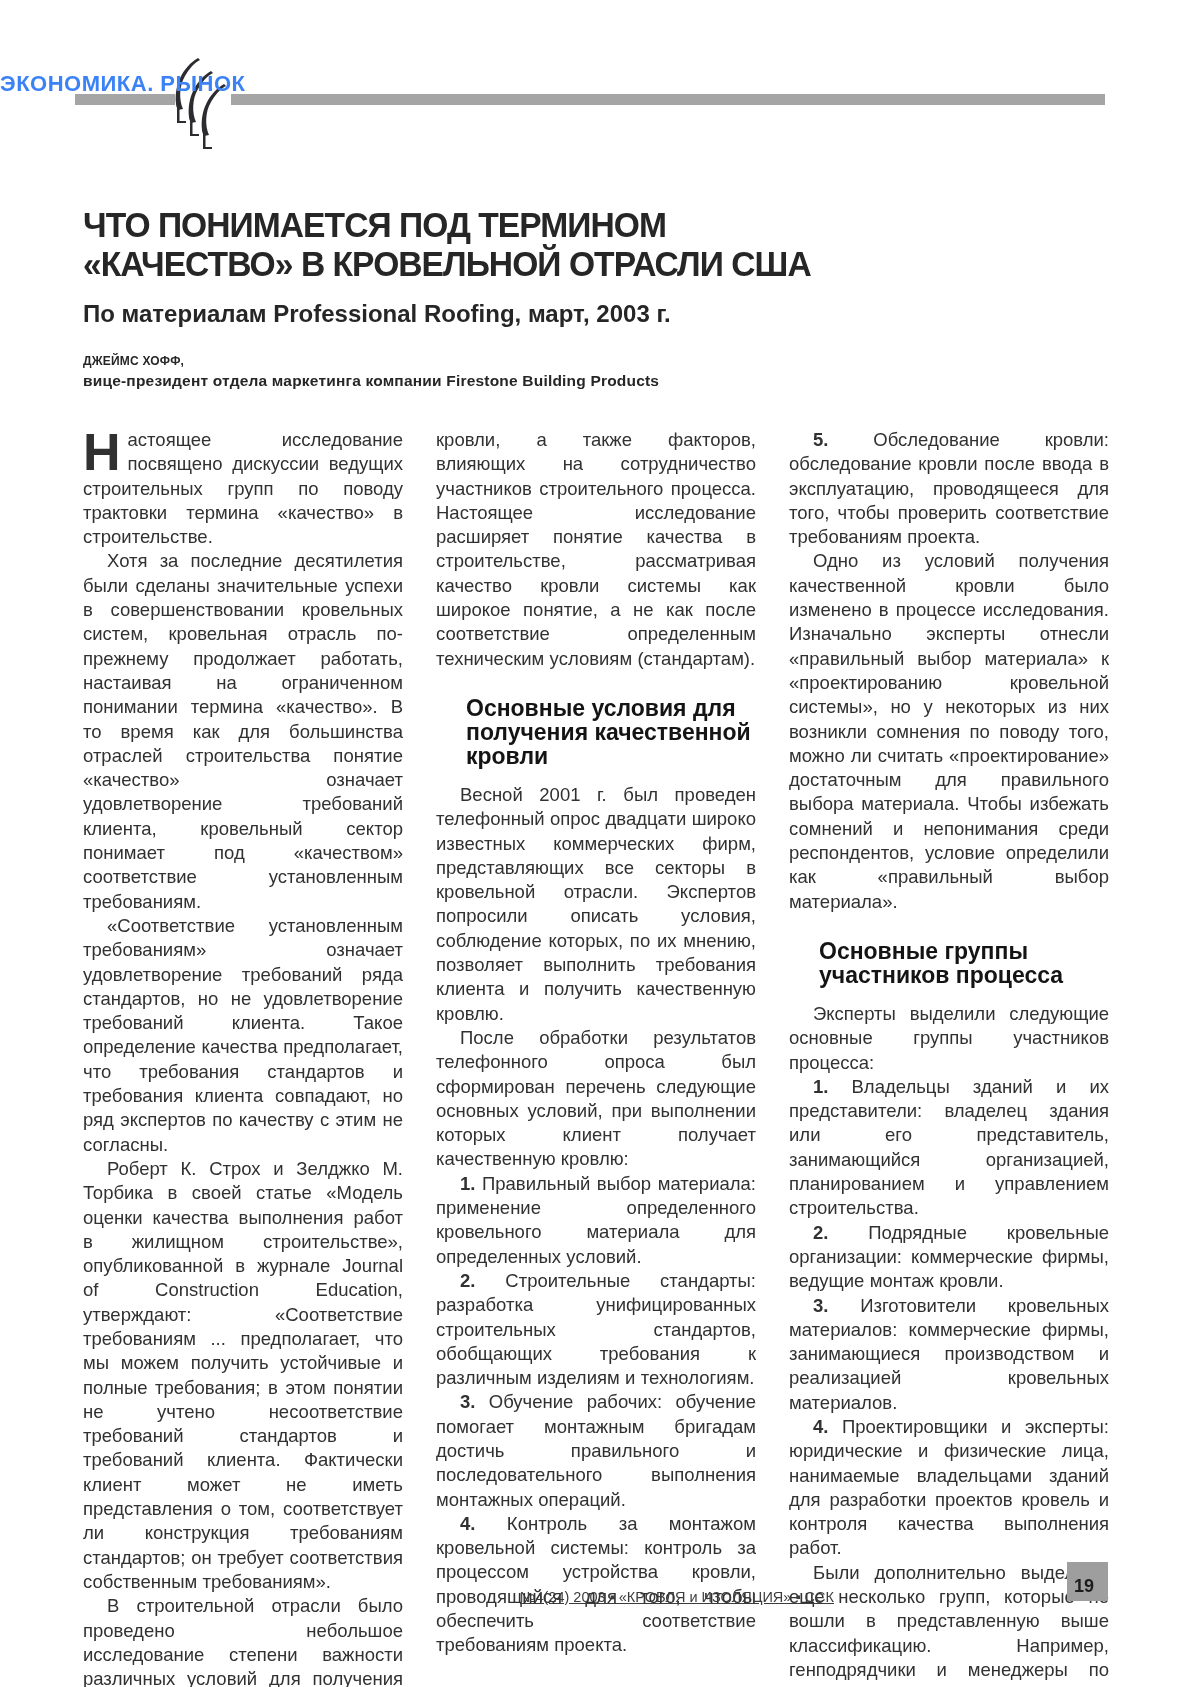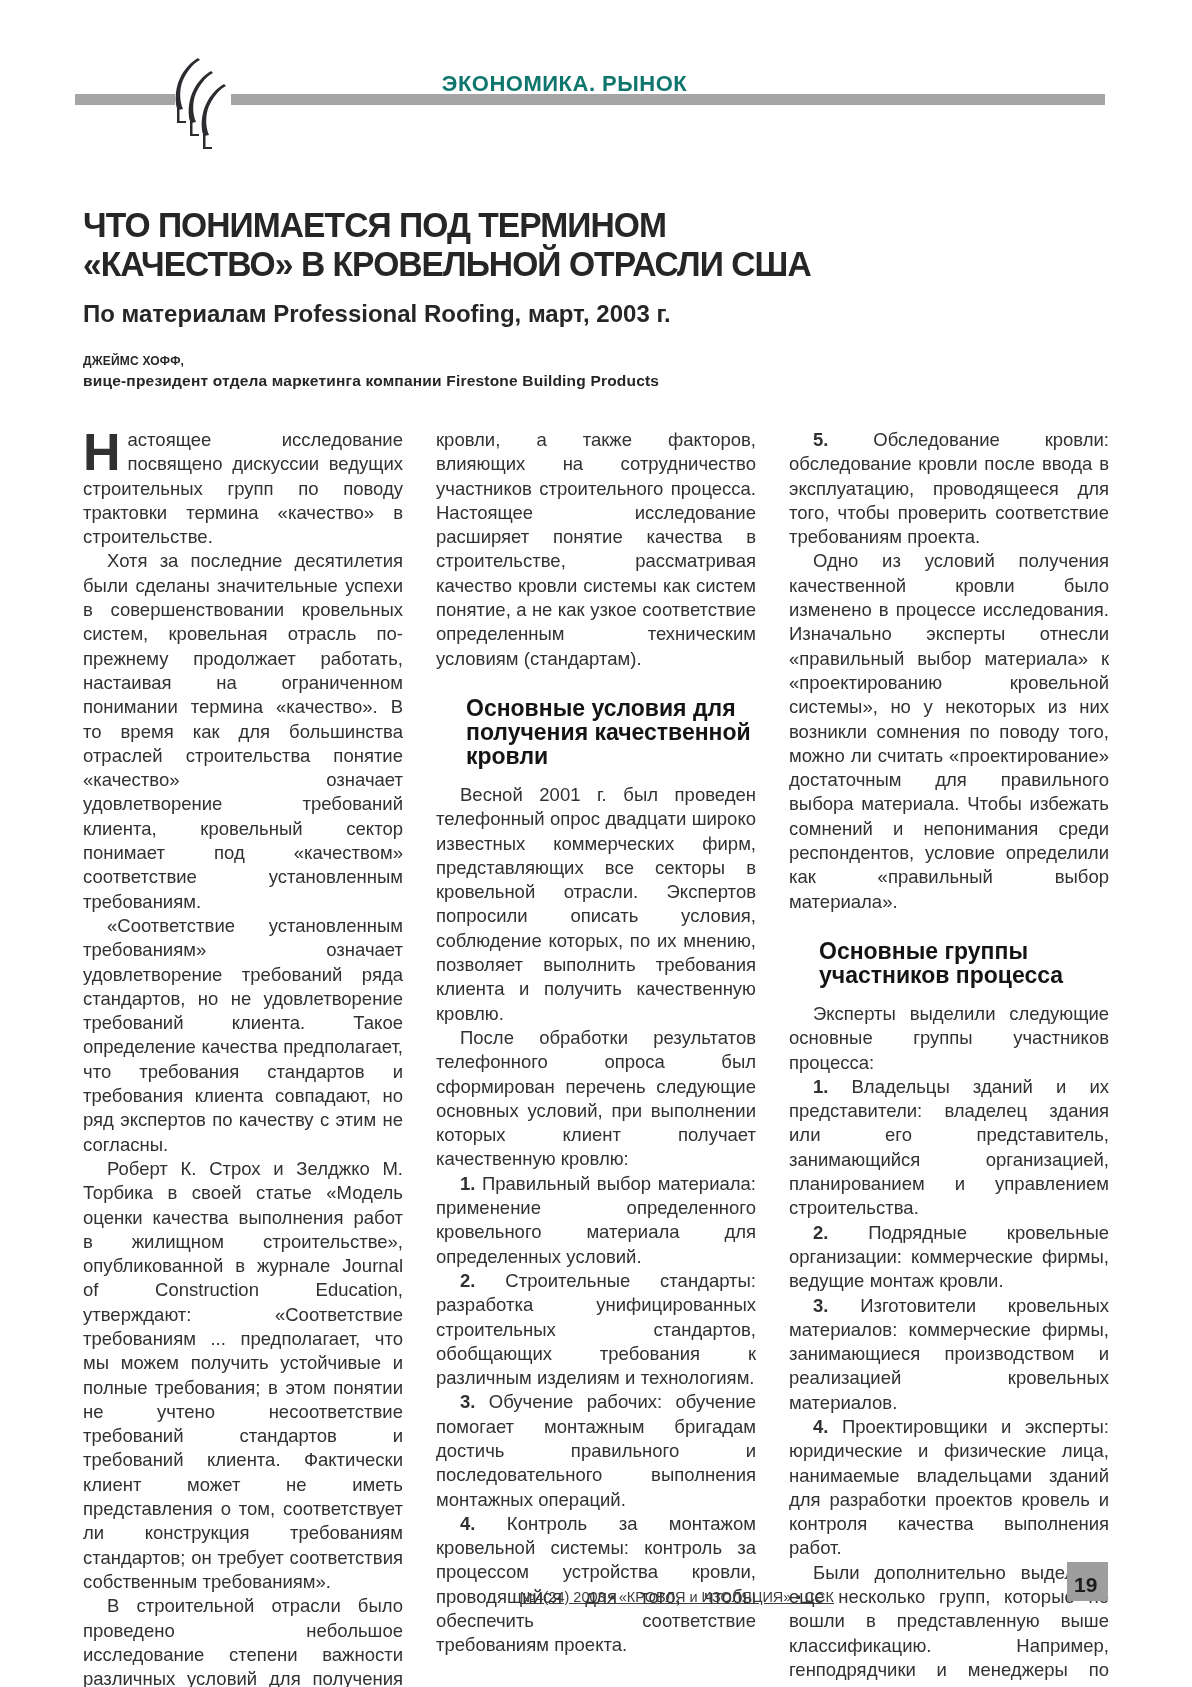--- a/index.html
+++ b/index.html
@@ -8,22 +8,22 @@
     font-family:"Liberation Sans", sans-serif;color:#313131;overflow:hidden;
   }
   .page{position:absolute;inset:0;background:#fff;}
 
   
   .bar{position:absolute;height:11px;background:#a5a5a5;}
   .bar-left{left:75px;top:94px;width:100px;}
   .bar-right{left:231px;top:94px;width:874px;}
   .logo{position:absolute;left:170px;top:57px;width:64px;height:116px;}
   .header-label{
-    position:absolute;left:0;top:71px;width:1105px;text-align:center;
-    font-size:22px;font-weight:bold;letter-spacing:.5px;color:#0f766e;white-space:nowrap;padding-left:12px;
+    position:absolute;left:0;top:71px;width:1105px;text-align:left;
+    font-size:22px;font-weight:bold;letter-spacing:.5px;color:#3b82f6;white-space:nowrap;
   }
 
   
   .title-block{position:absolute;left:83px;top:205px;width:1030px;}
   .article-title{
     font-size:35px;line-height:39px;font-weight:bold;color:#262626;
     letter-spacing:-1px;transform:scaleX(.96);transform-origin:left top;white-space:nowrap;
   }
   .source-line{margin-top:17px;font-size:24px;font-weight:bold;color:#262626;}
   .author-name{margin-top:26px;font-size:12px;font-weight:bold;color:#262626;letter-spacing:.2px;}
@@ -46,21 +46,21 @@
     font-size:23px;line-height:24px;font-weight:bold;color:#141414;
     margin:25px 0 15px 30px;text-align:left;
   }
 
   
   .footer-line{
     position:absolute;left:0;top:1589px;width:834px;text-align:right;
     font-size:14.5px;color:#3c3c3c;white-space:nowrap;text-decoration:underline;
   }
   .page-num-box{position:absolute;left:1067px;top:1562px;width:41px;height:39px;background:#9e9e9e;}
-  .page-num{position:absolute;left:7px;bottom:4px;font-size:21px;font-weight:bold;color:#1c1c1c;}
+  .page-num{position:absolute;left:7px;bottom:4px;font-size:18px;font-weight:bold;color:#1c1c1c;}
 </style>
 </head>
 <body>
 
 <div class="page">
 
   <div class="bar bar-left"></div>
   <div class="bar bar-right"></div>
   <svg class="logo" viewBox="0 0 64 116" aria-hidden="true">
     <g fill="#2b2b30">
@@ -90,21 +90,21 @@
 
   <div class="columns" id="columns">
       <div class="column">
         <p class="para no-indent"><span class="dropcap">Н</span>астоящее исследование посвящено дискуссии ведущих строительных групп по поводу трактовки термина «качество» в строительстве.</p>
         <p class="para">Хотя за последние десятилетия были сделаны значительные успехи в совершенствовании кровельных систем, кровельная отрасль по-прежнему продолжает работать, настаивая на ограниченном понимании термина «качество». В то время как для большинства отраслей строительства понятие «качество» означает удовлетворение требований клиента, кровельный сектор понимает под «качеством» соответствие установленным требованиям.</p>
         <p class="para">«Соответствие установленным требованиям» означает удовлетворение требований ряда стандартов, но не удовлетворение требований клиента. Такое определение качества предполагает, что требования стандартов и требования клиента совпадают, но ряд экспертов по качеству с этим не согласны.</p>
         <p class="para">Роберт К. Строх и Зелджко М. Торбика в своей статье «Модель оценки качества выполнения работ в жилищном строительстве», опубликованной в журнале Journal of Construction Education, утверждают: «Соответствие требованиям ... предполагает, что мы можем получить устойчивые и полные требования; в этом понятии не учтено несоответствие требований стандартов и требований клиента. Фактически клиент может не иметь представления о том, соответствует ли конструкция требованиям стандартов; он требует соответствия собственным требованиям».</p>
         <p class="para">В строительной отрасли было проведено небольшое исследование степени важности различных условий для получения качественной</p>
       </div>
       <div class="column">
-        <p class="para no-indent">кровли, а также факторов, влияющих на сотрудничество участников строительного процесса. Настоящее исследование расширяет понятие качества в строительстве, рассматривая качество кровли системы как систем понятие, а не как узкое соответствие определенным техническим условиям (стандартам).</p>
+        <p class="para no-indent">кровли, а также факторов, влияющих на сотрудничество участников строительного процесса. Настоящее исследование расширяет понятие качества в строительстве, рассматривая качество кровли системы как широкое понятие, а не как после соответствие определенным техническим условиям (стандартам).</p>
         <div class="col-heading">Основные условия для получения качественной кровли</div>
         <p class="para">Весной 2001 г. был проведен телефонный опрос двадцати широко известных коммерческих фирм, представляющих все секторы в кровельной отрасли. Экспертов попросили описать условия, соблюдение которых, по их мнению, позволяет выполнить требования клиента и получить качественную кровлю.</p>
         <p class="para">После обработки результатов телефонного опроса был сформирован перечень следующие основных условий, при выполнении которых клиент получает качественную кровлю:</p>
         <p class="para"><span class="num">1.</span> Правильный выбор материала: применение определенного кровельного материала для определенных условий.</p>
         <p class="para"><span class="num">2.</span> Строительные стандарты: разработка унифицированных строительных стандартов, обобщающих требования к различным изделиям и технологиям.</p>
         <p class="para"><span class="num">3.</span> Обучение рабочих: обучение помогает монтажным бригадам достичь правильного и последовательного выполнения монтажных операций.</p>
         <p class="para"><span class="num">4.</span> Контроль за монтажом кровельной системы: контроль за процессом устройства кровли, проводящийся для того, чтобы обеспечить соответствие требованиям проекта.</p>
       </div>
       <div class="column">
         <p class="para"><span class="num">5.</span> Обследование кровли: обследование кровли после ввода в эксплуатацию, проводящееся для того, чтобы проверить соответствие требованиям проекта.</p>

